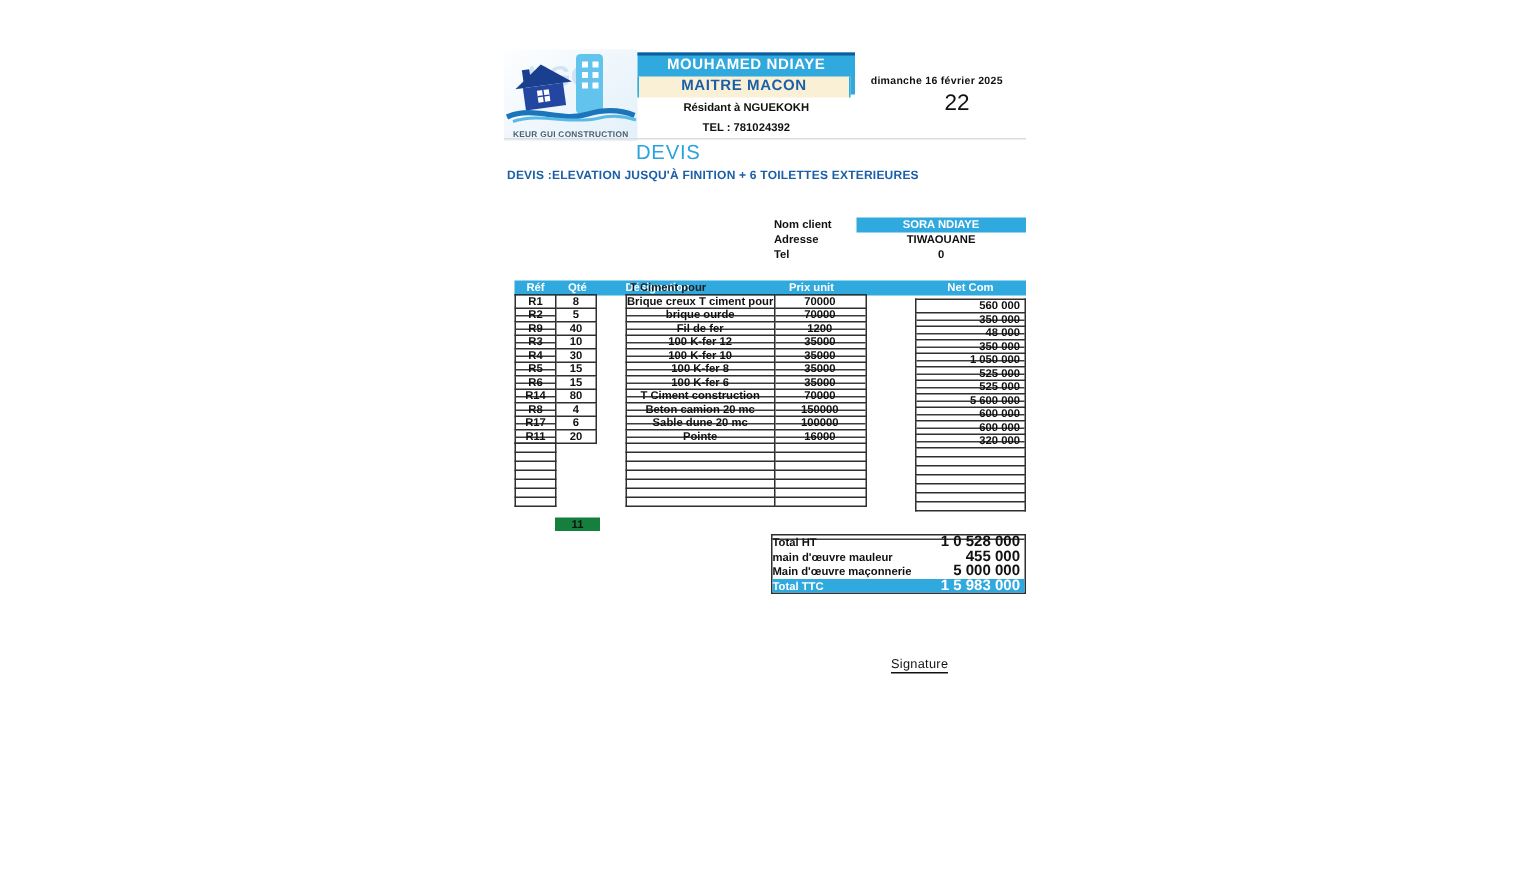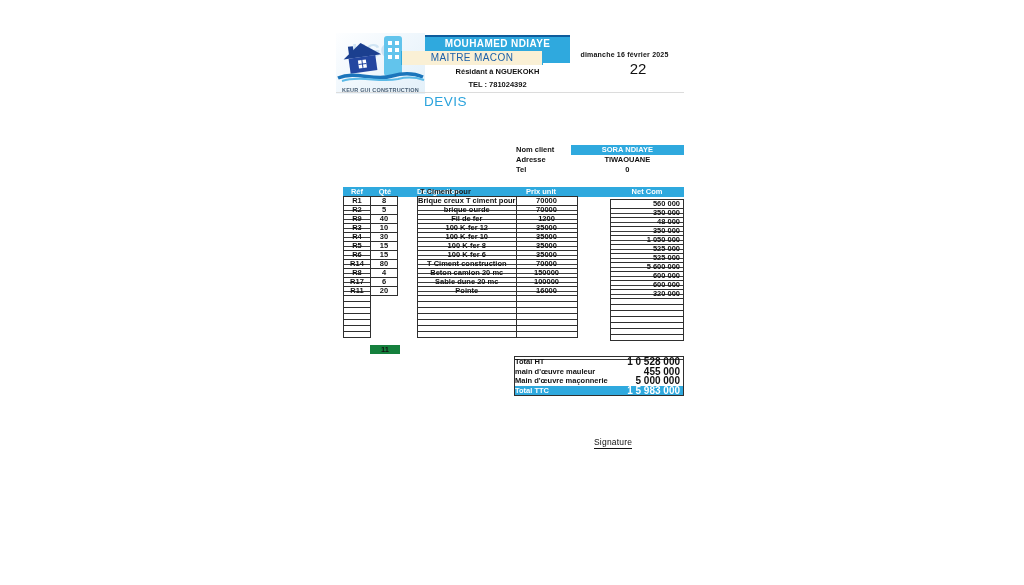--- a/index.html
+++ b/index.html
@@ -11,23 +11,23 @@
   #logo { position:absolute; left:336px; top:33px; width:89px; height:61px;
           background:linear-gradient(140deg,#fdfeff 0%,#eef6fc 55%,#e3f0f9 100%); }
   #logo svg { display:block; }
   #logo .logo-label { position:absolute; left:0; bottom:1px; width:100%; text-align:center;
           font-size:5.5px; font-weight:bold; color:#4a5f74; letter-spacing:.2px; white-space:nowrap; }
 
   
   .name-band { position:absolute; left:425px; top:35px; width:145px; height:28px;
           background:#2FA9DE; border-top:2px solid #0E5C9C; color:#fff; font-weight:bold;
           font-size:10px; letter-spacing:.4px; text-align:center; line-height:13px; white-space:nowrap; }
-  .role-band { position:absolute; left:401px; top:51px; width:142px; height:14px;
+  .role-band { position:absolute; left:425px; top:51px; width:142px; height:14px;
           background:#FAF0D5; border-left:1px solid #2FA9DE; border-right:1px solid #2FA9DE;
-          color:#1A5FA8; font-weight:normal; font-size:10px; letter-spacing:.4px;
+          color:#1A5FA8; font-weight:bold; font-size:10px; letter-spacing:.4px;
           text-align:center; line-height:14px; white-space:nowrap; }
   .residence { position:absolute; left:425px; top:67px; width:145px; text-align:center;
           font-size:7.5px; font-weight:bold; color:#111; white-space:nowrap; }
   .tel { position:absolute; left:425px; top:80px; width:145px; text-align:center;
           font-size:7.5px; font-weight:bold; color:#111; white-space:nowrap; }
   .date { position:absolute; left:572px; top:51px; width:105px; text-align:center;
           font-size:7px; font-weight:bold; color:#111; letter-spacing:.2px; white-space:nowrap; }
   .doc-number { position:absolute; left:600px; top:60px; width:76px; text-align:center;
           font-size:15px; color:#111; }
   .header-rule { position:absolute; left:336px; top:92px; width:348px; height:1px; background:#dcdcdc; }
@@ -125,20 +125,21 @@
 
   <div class="name-band">MOUHAMED NDIAYE</div>
   <div class="role-band">MAITRE MACON</div>
   <div class="residence">Résidant à NGUEKOKH</div>
   <div class="tel">TEL : 781024392</div>
   <div class="date">dimanche 16 février 2025</div>
   <div class="doc-number">22</div>
   <div class="header-rule"></div>
 
   <div class="devis-title">DEVIS</div>
+  <div class="devis-subtitle">DEVIS :ELEVATION JUSQU'À FINITION + 6 TOILETTES EXTERIEURES</div>
 
   <div id="client">
     <div class="crow hl">
       <div class="clbl">Nom client</div>
       <div class="cval">SORA NDIAYE</div>
     </div>
     <div class="crow">
       <div class="clbl">Adresse</div>
       <div class="cval">TIWAOUANE</div>
     </div>

